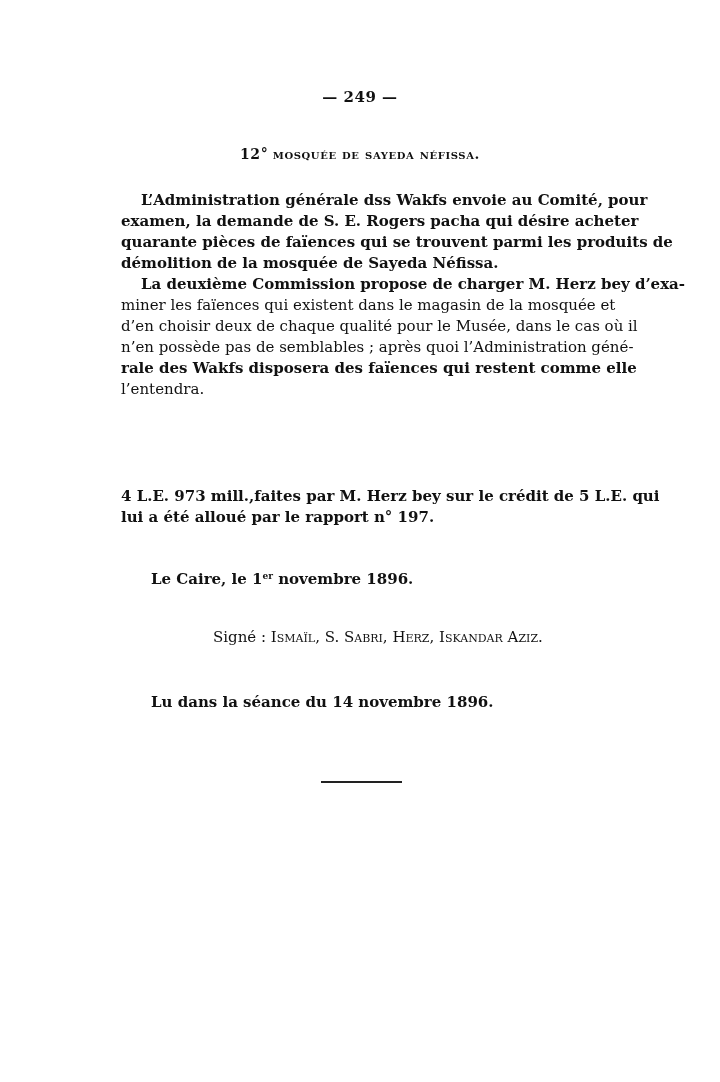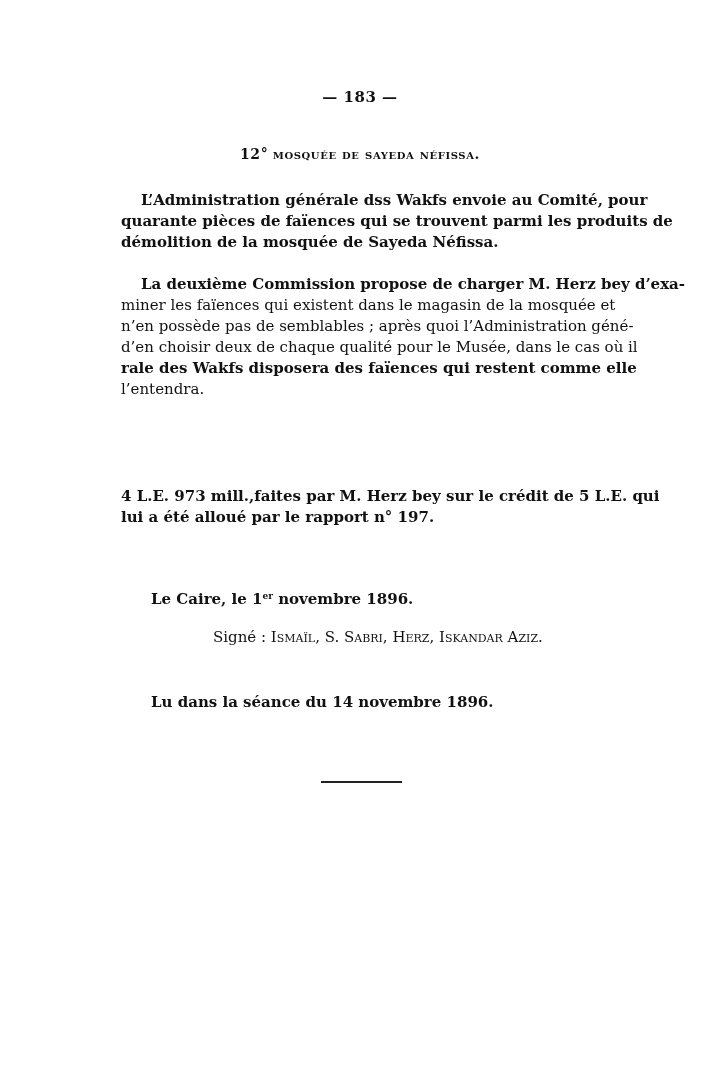--- a/index.html
+++ b/index.html
@@ -11,50 +11,51 @@
     .heading { position: absolute; left: 0; width: 720px; text-align: center;
       font-weight: bold; font-size: 11px; letter-spacing: 0.6px; }
     .heading .num { font-size: 14px; }
     .sc { font-variant: small-caps; text-transform: lowercase; font-size: 14px; }
     .para { position: absolute; left: 121px; width: 486px; font-size: 15px;
       line-height: 21px; text-align: justify; text-align-last: left; }
     .para .ind { display: inline-block; width: 20px; }
     .line { display: block; text-align: justify; text-align-last: justify; white-space: nowrap; }
     .line.last { text-align-last: left; }
     .b { font-weight: bold; }
-    .date { position: absolute; left: 151px; top: 570px; font-size: 15px; font-weight: bold; margin-top: 20px; }
+    .date { position: absolute; left: 151px; top: 570px; font-size: 15px; font-weight: bold; }
     .sign { position: absolute; left: 213px; top: 628px; font-size: 15px; }
     .sign .names { font-weight: normal; font-variant: small-caps; }
     .read { position: absolute; left: 151px; top: 693px; font-size: 15px; font-weight: bold; }
     .divider { position: absolute; left: 321px; top: 781px; width: 81px; height: 2px; background: #222; }
     sup { font-size: 9px; vertical-align: 5px; line-height: 0; }
   </style>
 </head>
 <body>
 
 <div class="page">
 
-  <div class="pagenum">— 183 —</div>
+  <div class="pagenum">— 249 —</div>
 
   <div class="heading" style="top:146px;">
     <span class="num">12°</span>
     <span class="sc">Mosquée de Sayeda Néfissa.</span>
   </div>
 
   <div class="para" style="top:190px;">
     <span class="line"><span class="ind"></span><span class="b">L’Administration générale dss Wakfs envoie au Comité, pour</span></span>
+    <span class="line b">examen, la demande de S. E. Rogers pacha qui désire acheter</span>
     <span class="line b">quarante pièces de faïences qui se trouvent parmi les produits de</span>
     <span class="line last b">démolition de la mosquée de Sayeda Néfissa.</span>
   </div>
 
   <div class="para" style="top:274px;">
     <span class="line"><span class="ind"></span><span class="b">La deuxième Commission propose de charger M. Herz bey d’exa-</span></span>
     <span class="line">miner les faïences qui existent dans le magasin de la mosquée et</span>
+    <span class="line">d’en choisir deux de chaque qualité pour le Musée, dans le cas où il</span>
     <span class="line">n’en possède pas de semblables ; après quoi l’Administration géné-</span>
-    <span class="line">d’en choisir deux de chaque qualité pour le Musée, dans le cas où il</span>
     <span class="line b">rale des Wakfs disposera des faïences qui restent comme elle</span>
     <span class="line last">l’entendra.</span>
   </div>
 
 
   <div class="para" style="top:486px;">
     <span class="line b">4 L.E. 973 mill.,faites par M. Herz bey sur le crédit de 5 L.E. qui</span>
     <span class="line last b">lui a été alloué par le rapport n° 197.</span>
   </div>
 

